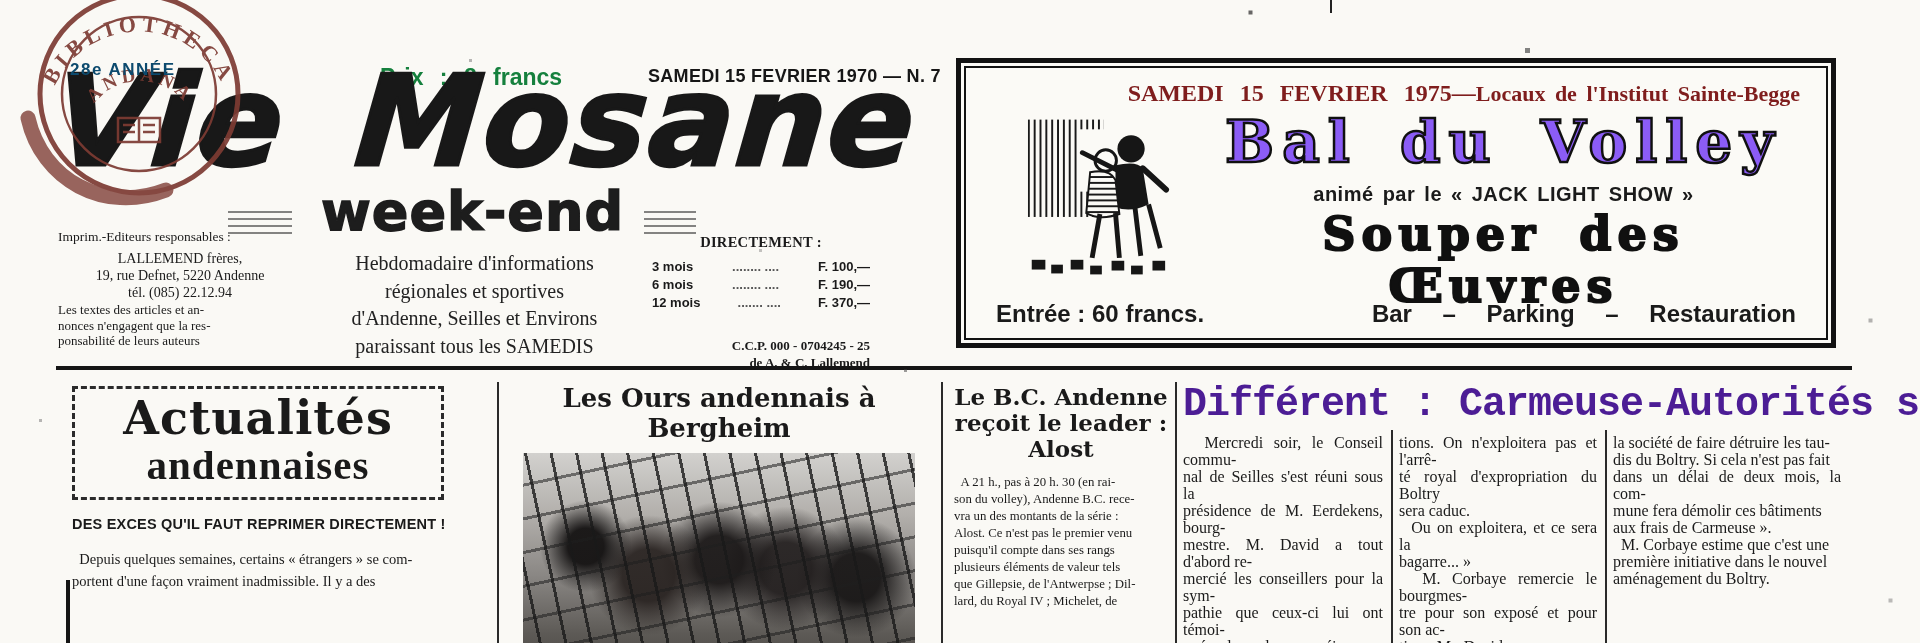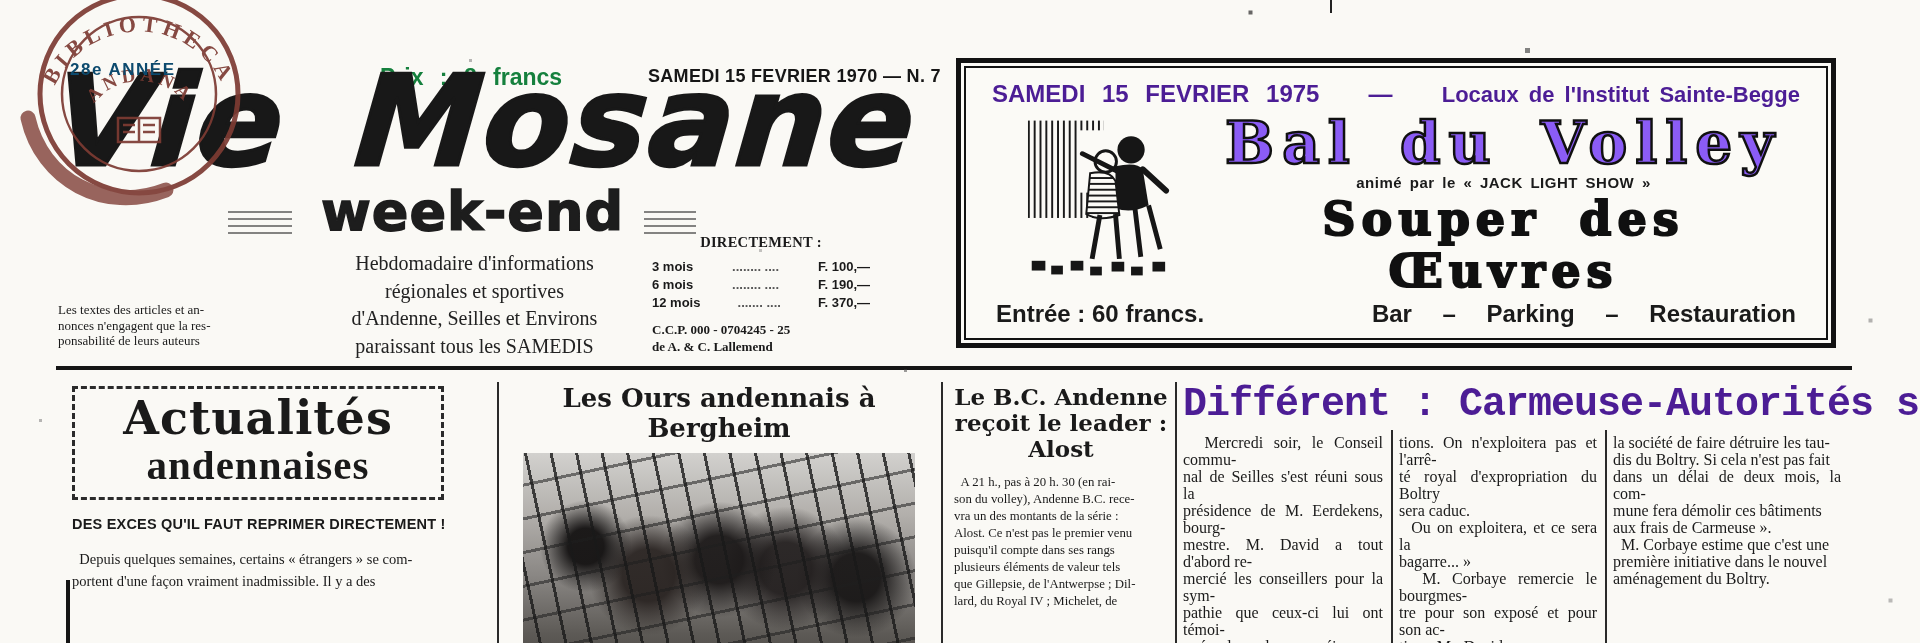--- a/index.html
+++ b/index.html
@@ -32,37 +32,37 @@
   #imprint{left:58px;top:228px;width:244px;font-size:14px;line-height:17px;text-align:center}
   #imprint-title{font-size:13.5px;text-align:left;margin-bottom:5px}
   #disclaimer{left:58px;top:302px;width:242px;font-size:13px;line-height:15.5px;text-align:left}
   #tagline{left:302px;top:250px;width:345px;text-align:center;font-size:20px;line-height:27.5px;color:#222}
 
   #subscription{left:652px;top:234px;width:218px;font-size:13.5px}
   #sub-title{font-weight:bold;font-size:14.5px;text-align:center;margin-bottom:7px;letter-spacing:.3px}
   .sub-row{display:flex;justify-content:space-between;line-height:18px;font-weight:bold;
            font-family:"Liberation Sans",sans-serif;font-size:13px}
   .sub-row .dots{color:#555;flex:1;text-align:center;overflow:hidden}
-  #sub-ccp{margin-top:10px;text-align:left;font-size:13px;line-height:16.5px;font-weight:bold}
+  #sub-ccp{margin-top:26px;text-align:right;font-size:13px;line-height:16.5px;font-weight:bold}
 
   
   #ad{left:956px;top:58px;width:880px;height:290px;border:5px solid #121212;background:#fbfaf6;z-index:2}
   #ad-inner{position:absolute;inset:3px;border:2px solid #121212;padding:12px 26px 10px}
-  #ad-header{display:flex;justify-content:space-between;align-items:baseline;
-             font-family:Liberation Sans, sans-serif;font-weight:bold;color:#4c1d95}
+  #ad-header{display:flex;justify-content:flex-end;align-items:baseline;
+             font-family:Liberation Serif, serif;font-weight:bold;color:#7f1d1d}
   #ad-date{font-size:24px;word-spacing:10px}
   #ad-dash{font-size:24px}
   #ad-venue{font-size:22px;word-spacing:4px}
   #ad-main{display:flex;margin-top:4px}
   #ad-illustration{width:185px;height:172px;margin-left:30px;flex:none}
   #ad-center{flex:1;text-align:center}
   #ad-title{font-family:"DejaVu Serif",serif;font-weight:bold;font-size:58px;line-height:62px;
             letter-spacing:8px;word-spacing:14px;color:#8b5cf6;-webkit-text-stroke:2.5px #101010}
-  #ad-animated{margin-top:0;font-family:"Liberation Sans",sans-serif;font-weight:bold;
-               font-size:15px;letter-spacing:.5px;word-spacing:3px}
+  #ad-animated{margin-top:10px;font-family:"Liberation Sans",sans-serif;font-weight:bold;
+               font-size:20px;letter-spacing:.5px;word-spacing:3px}
   #ad-time{margin:12px 0 0 72px;text-align:left;font-family:"Liberation Sans",sans-serif;
            font-weight:bold;font-size:17px}
   #ad-supper{margin-top:2px;font-family:"DejaVu Serif",serif;font-weight:bold;font-size:46px;
              line-height:52px;letter-spacing:6px;word-spacing:16px;color:#101010;
              -webkit-text-stroke:2px #101010}
   #ad-footer{position:absolute;left:30px;right:30px;bottom:10px;display:flex;
              justify-content:space-between;font-family:"Liberation Sans",sans-serif;
              font-weight:bold;font-size:24px}
   #ad-amenities{word-spacing:24px}
 
@@ -151,20 +151,26 @@
   <div id="year-badge" class="abs">28e ANNÉE</div>
 
   <div id="price" class="abs">Prix : 8 francs</div>
   <div id="issue" class="abs">SAMEDI 15 FEVRIER 1970 — N. 7</div>
 
   <div id="masthead" class="abs">Vie Mosane</div>
   <div id="weekend" class="abs">week-end</div>
   <div id="stripes-left" class="abs stripes"></div>
   <div id="stripes-right" class="abs stripes"></div>
 
+  <div id="imprint" class="abs">
+    <div id="imprint-title">Imprim.-Editeurs responsables :</div>
+    <div class="pre">LALLEMEND frères,
+19, rue Defnet, 5220 Andenne
+tél. (085) 22.12.94</div>
+  </div>
   <div id="disclaimer" class="abs pre">Les textes des articles et an-
 nonces n'engagent que la res-
 ponsabilité de leurs auteurs</div>
 
   <div id="tagline" class="abs pre">Hebdomadaire d'informations
 régionales et sportives
 d'Andenne, Seilles et Environs
 paraissant tous les SAMEDIS</div>
 
   <div id="subscription" class="abs">

